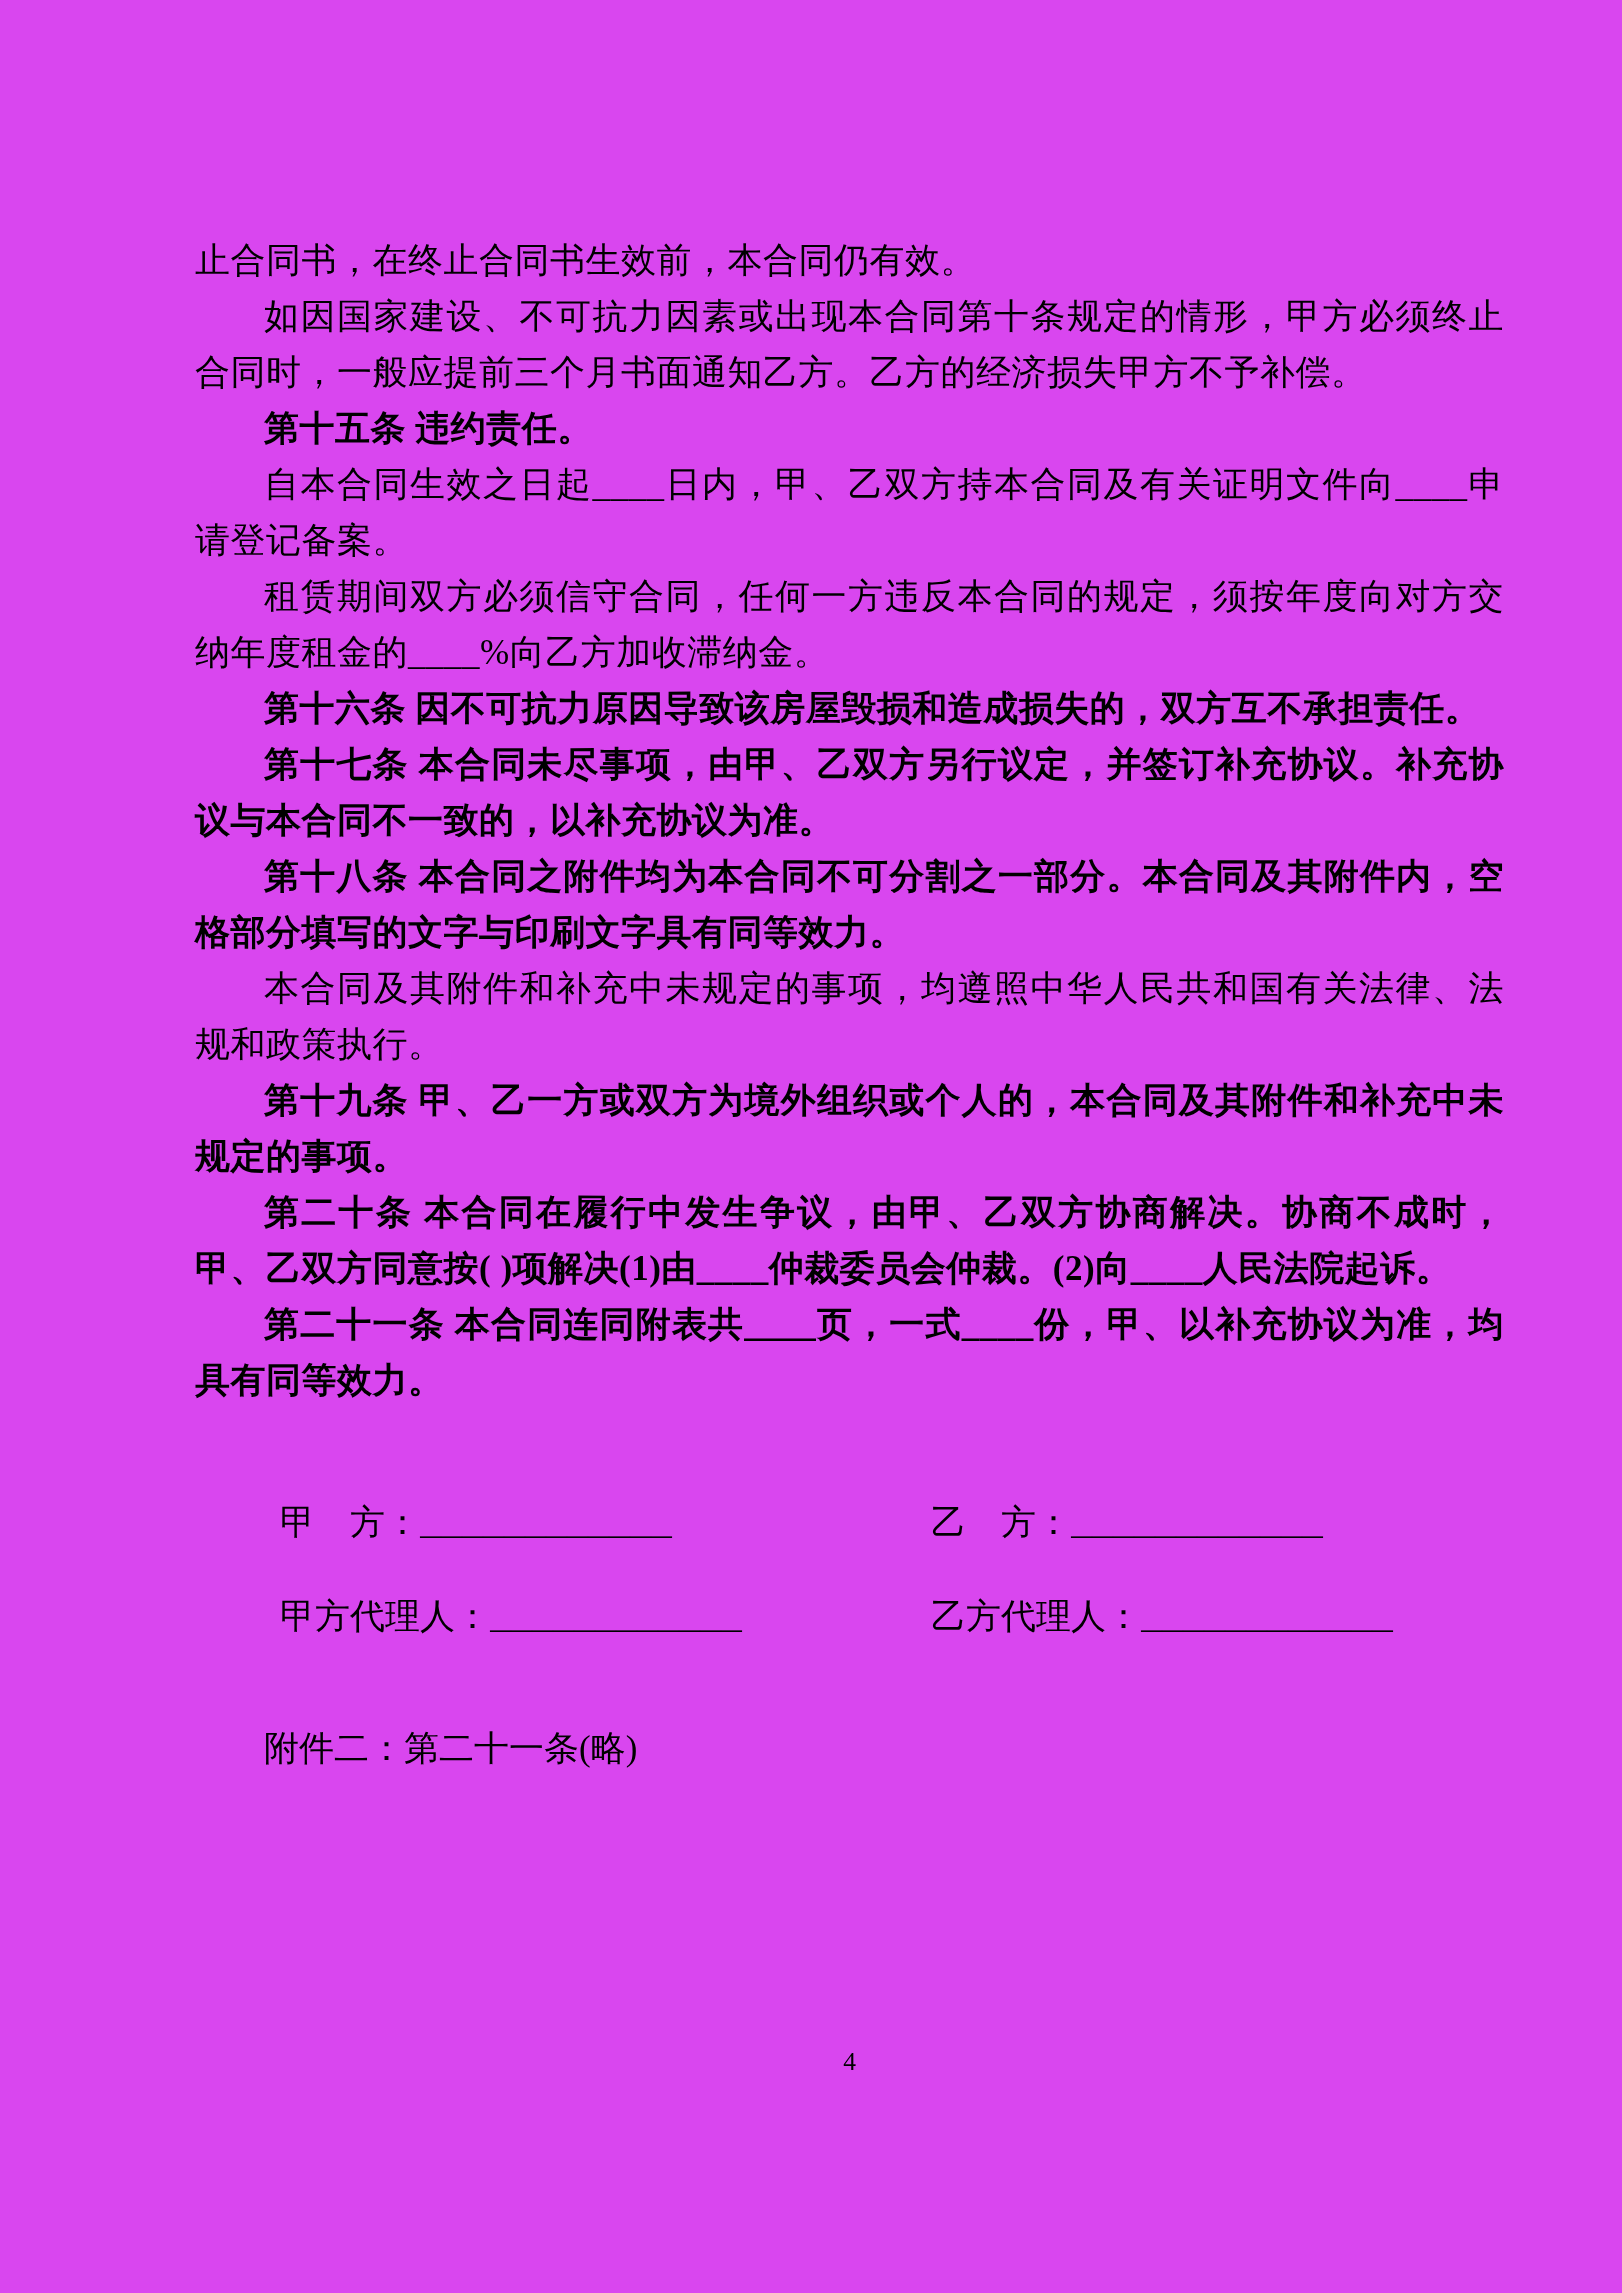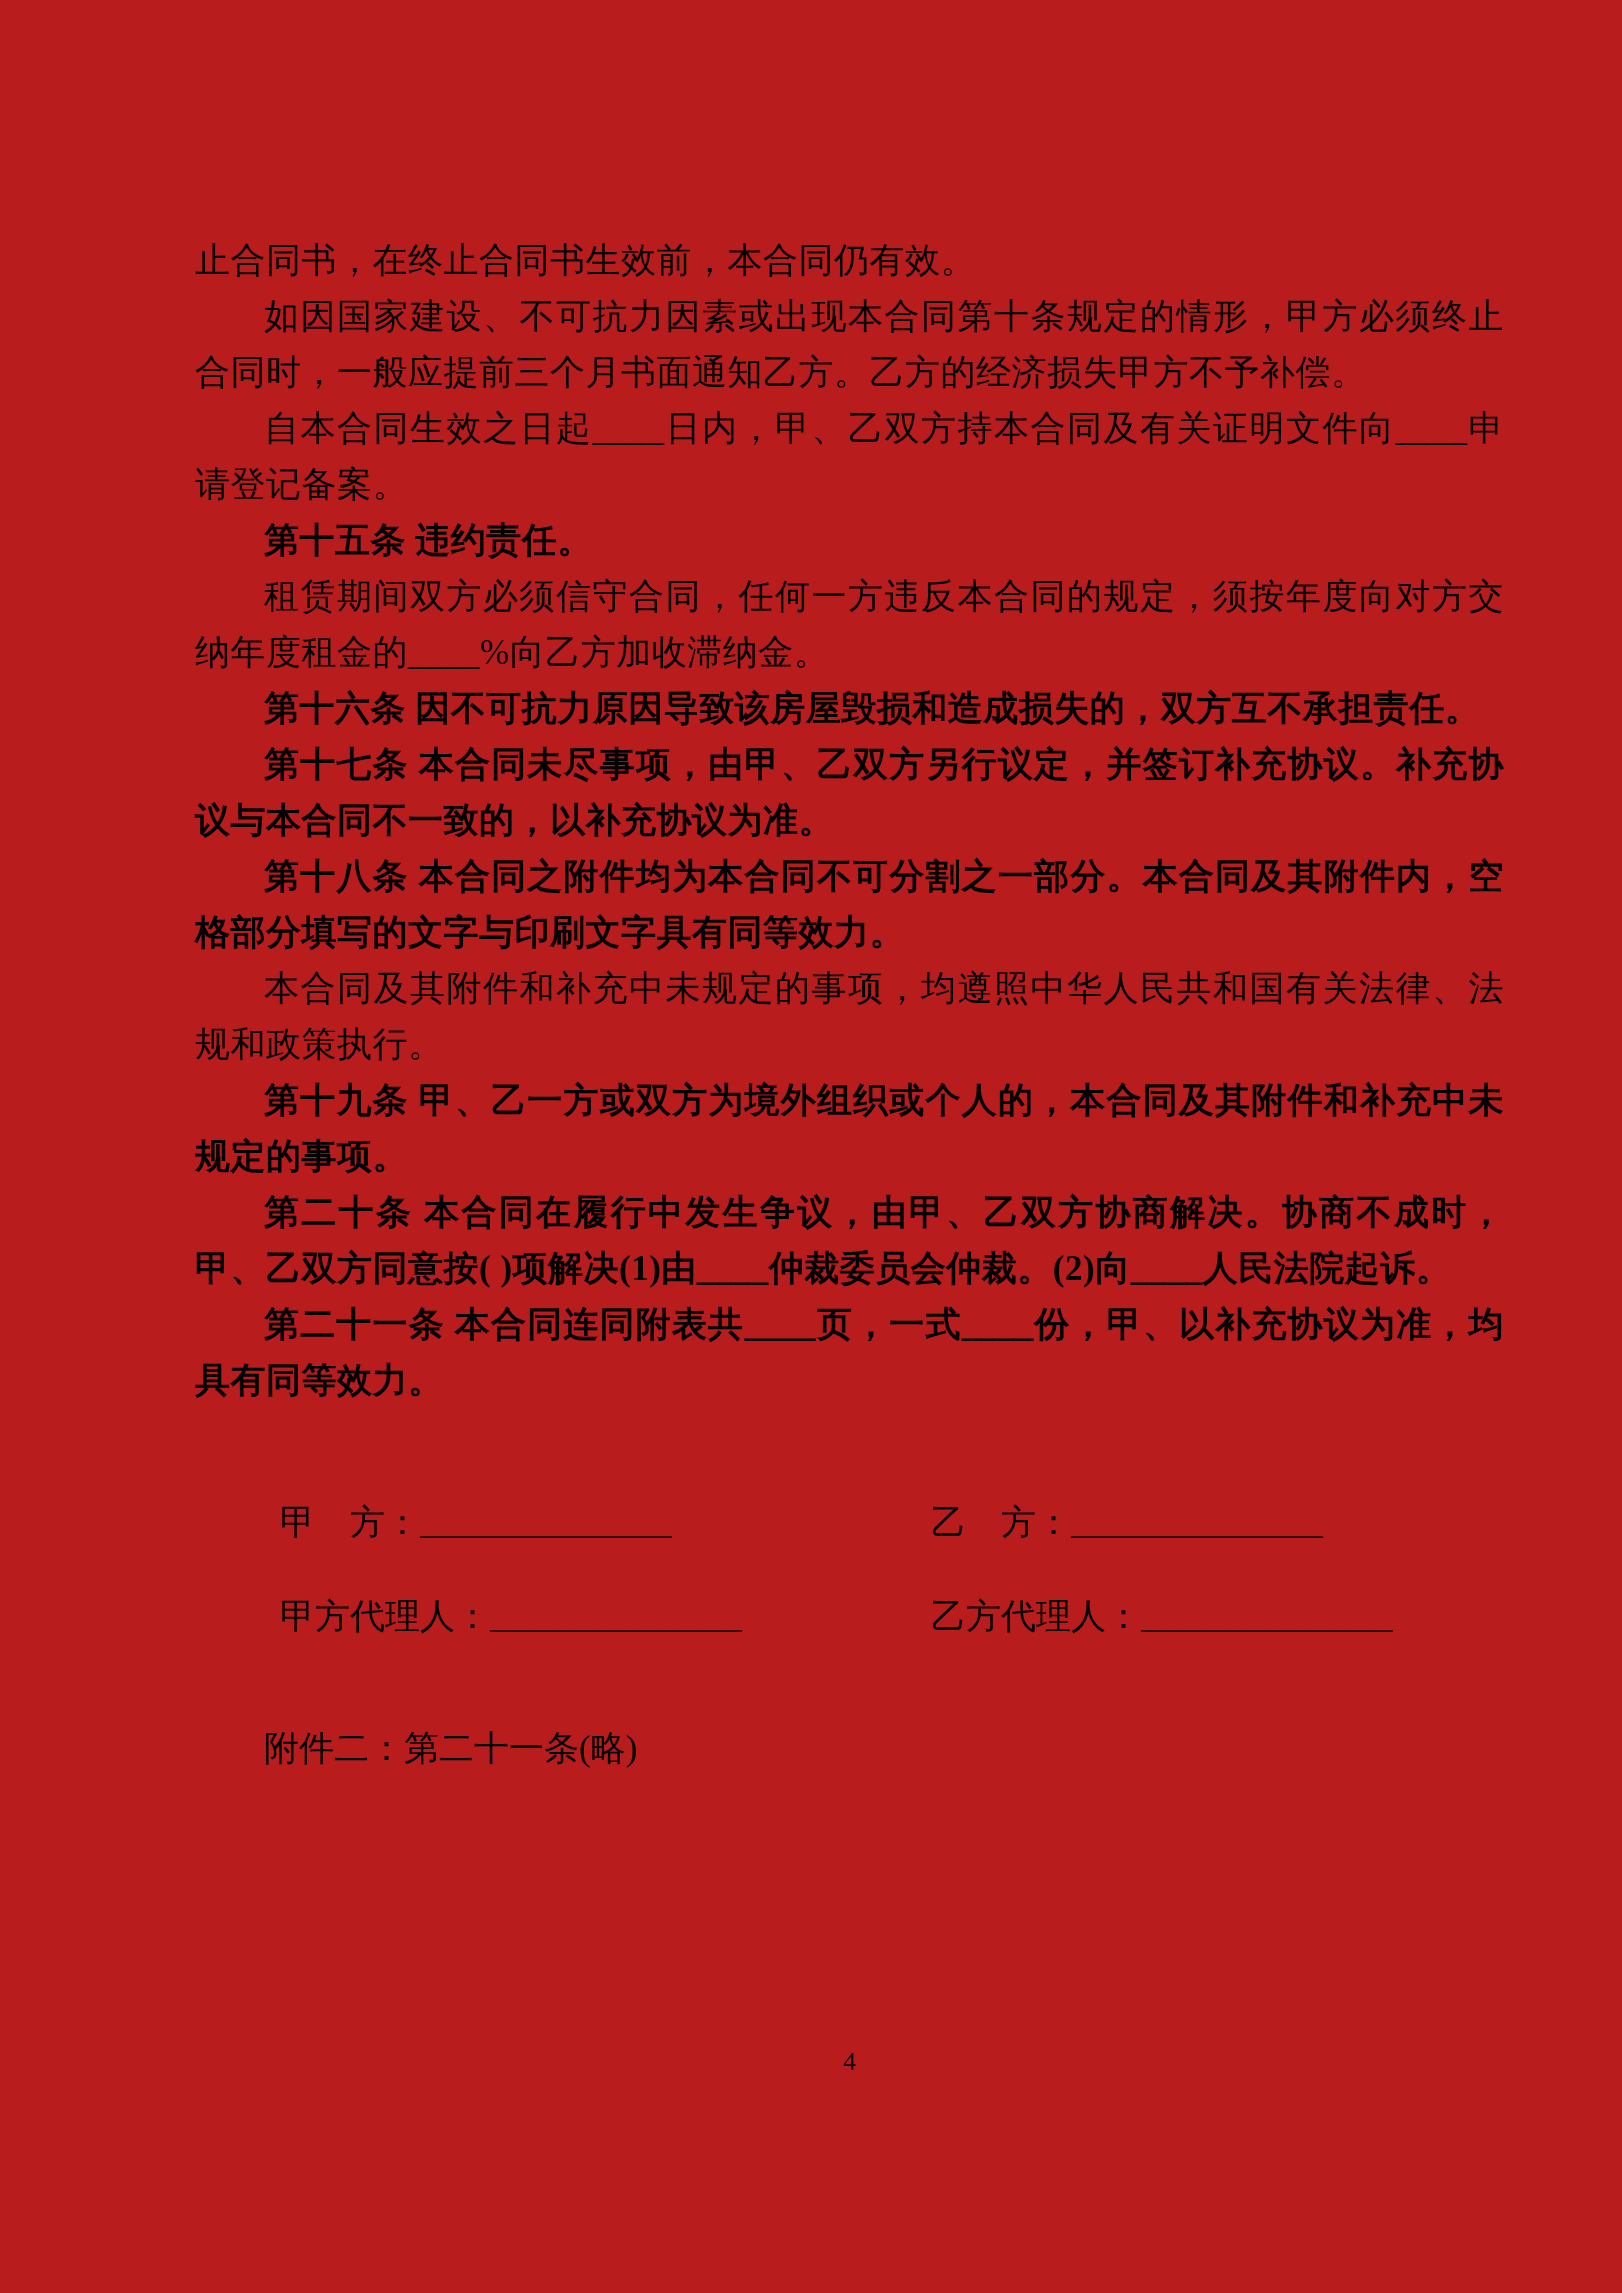--- a/index.html
+++ b/index.html
@@ -4,21 +4,21 @@
 <style>
   html, body {
     margin: 0;
     padding: 0;
     background: #ffffff;
   }
   .page {
     position: relative;
     width: 1623px;
     height: 2294px;
-    background: #b91c1c;
+    background: #d946ef;
     color: #000000;
     font-family: "Liberation Serif", "DejaVu Serif", serif;
     overflow: hidden;
   }
   .content {
     position: absolute;
     left: 195px;
     top: 233px;
     width: 1309px;
   }
@@ -59,22 +59,22 @@
   }
 </style>
 </head>
 <body>
 
 <div class="page">
   <div class="content">
 
     <p class="para">止合同书，在终止合同书生效前，本合同仍有效。</p>
     <p class="para ind">如因国家建设、不可抗力因素或出现本合同第十条规定的情形，甲方必须终止合同时，一般应提前三个月书面通知乙方。乙方的经济损失甲方不予补偿。</p>
+    <p class="para ind bold">第十五条 违约责任。</p>
     <p class="para ind">自本合同生效之日起____日内，甲、乙双方持本合同及有关证明文件向____申请登记备案。</p>
-    <p class="para ind bold">第十五条 违约责任。</p>
     <p class="para ind">租赁期间双方必须信守合同，任何一方违反本合同的规定，须按年度向对方交纳年度租金的____%向乙方加收滞纳金。</p>
     <p class="para ind bold">第十六条 因不可抗力原因导致该房屋毁损和造成损失的，双方互不承担责任。</p>
     <p class="para ind bold">第十七条 本合同未尽事项，由甲、乙双方另行议定，并签订补充协议。补充协议与本合同不一致的，以补充协议为准。</p>
     <p class="para ind bold">第十八条 本合同之附件均为本合同不可分割之一部分。本合同及其附件内，空格部分填写的文字与印刷文字具有同等效力。</p>
     <p class="para ind">本合同及其附件和补充中未规定的事项，均遵照中华人民共和国有关法律、法规和政策执行。</p>
     <p class="para ind bold">第十九条 甲、乙一方或双方为境外组织或个人的，本合同及其附件和补充中未规定的事项。</p>
     <p class="para ind bold">第二十条 本合同在履行中发生争议，由甲、乙双方协商解决。协商不成时，甲、乙双方同意按( )项解决(1)由____仲裁委员会仲裁。(2)向____人民法院起诉。</p>
     <p class="para ind bold">第二十一条 本合同连同附表共____页，一式____份，甲、以补充协议为准，均具有同等效力。</p>
 
     <div class="sig-block">

